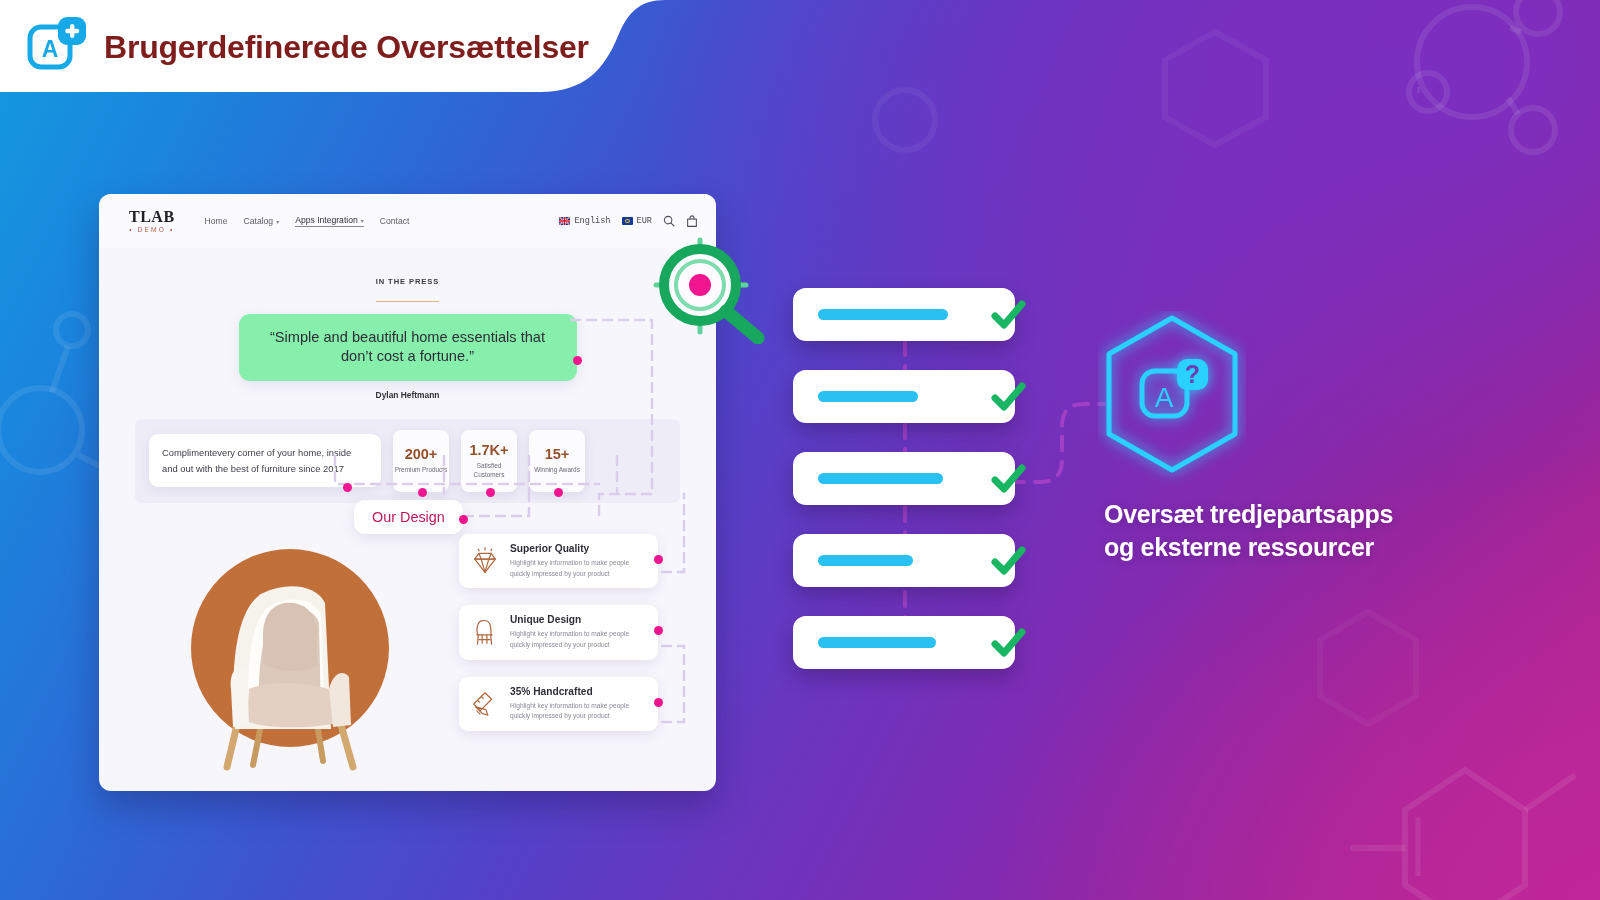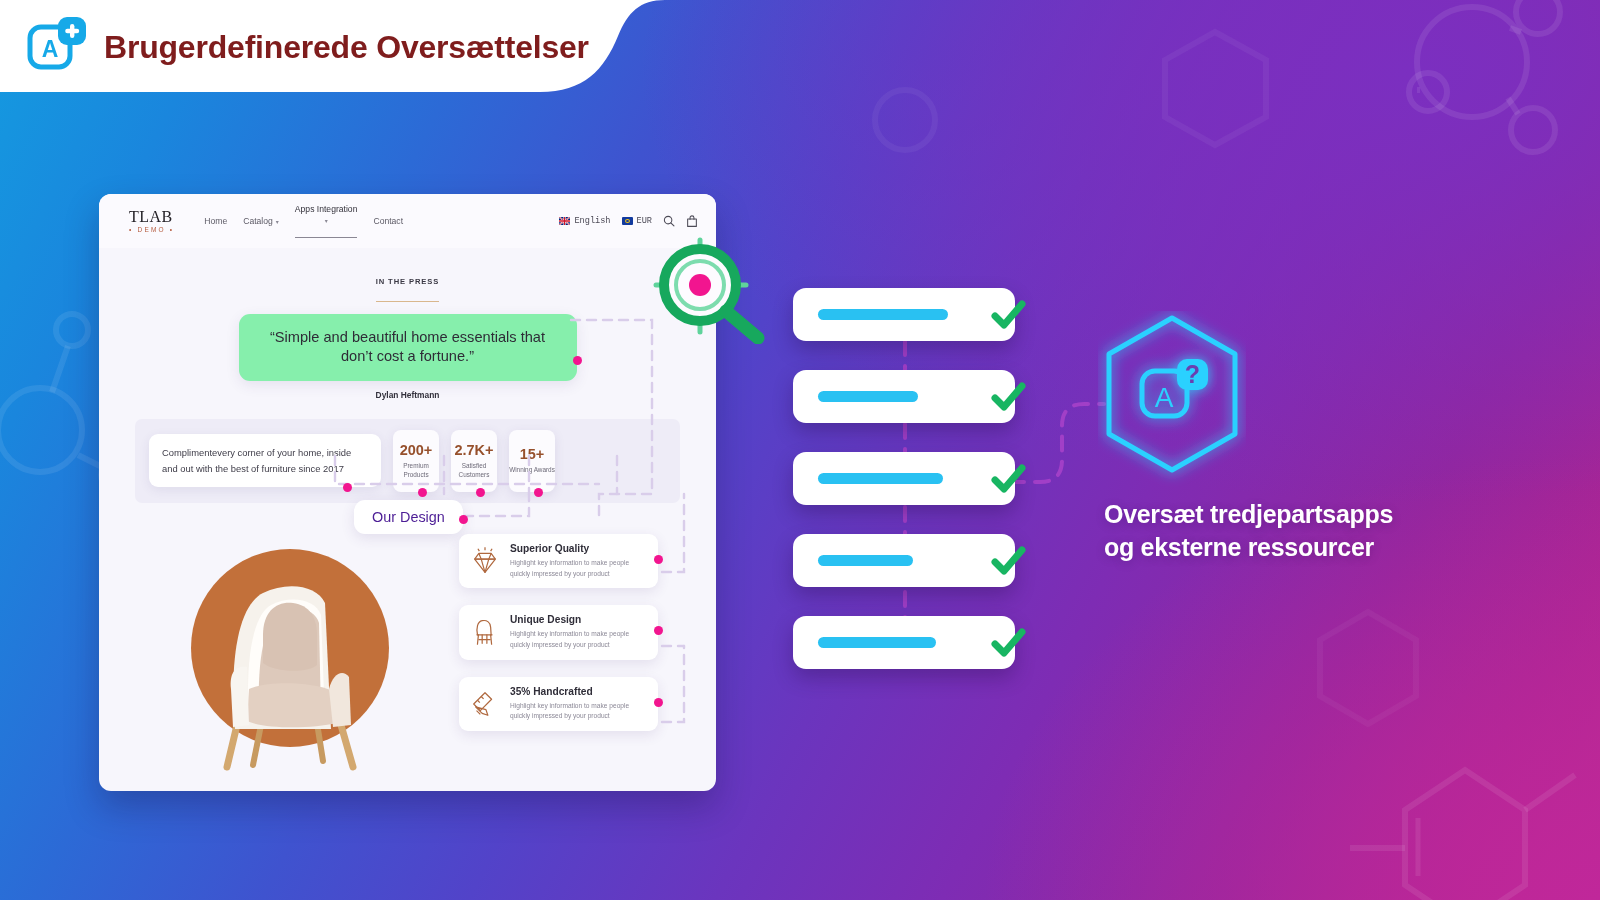--- a/index.html
+++ b/index.html
@@ -61,32 +61,32 @@
   }
   #mk-nav {
     height:54px; background:#fbfafe;
     display:flex; align-items:center;
     padding:0 18px 0 30px;
     position:relative; z-index:4;
   }
   .mk-logo { line-height:1; margin-right:30px; }
   .mk-logo-main {
     font-family:"Liberation Serif", serif;
-    font-size:16px; letter-spacing:0.5px; color:#232026; font-weight:400;
+    font-size:16px; letter-spacing:0.5px; color:#232026; font-weight:700;
   }
   .mk-logo-sub {
     font-size:6.5px; letter-spacing:2.2px; color:#b45a3c; margin-top:2px;
     text-align:center;
   }
   .mk-links { display:flex; align-items:center; gap:16px; }
   .mk-link {
     font-size:8.6px; color:#5d5b66; white-space:nowrap;
     display:flex; align-items:center; gap:3px;
   }
-  .mk-link.active { color:#33313a; border-bottom:1px solid #8a8794; padding-bottom:13px;flex-direction:column; }
+  .mk-link.active { color:#33313a; border-bottom:1px solid #8a8794; padding-bottom:1px; }
   .mk-caret { font-size:6px; color:#8b8995; }
   .mk-right {
     margin-left:auto; display:flex; align-items:center; gap:11px;
   }
   .mk-locale { display:flex; align-items:center; gap:4px; font-size:8.6px; color:#4b4955;font-family:Liberation Mono, monospace; }
   .flag-uk { width:11px; height:8px; border-radius:1px; flex:none; }
   .flag-eu { width:11px; height:8px; border-radius:1px; background:#123a9e; flex:none; position:relative; }
   .flag-eu::after{content:"";position:absolute;inset:2px 3px;border:0.8px solid #f0c419;border-radius:50%;}
 
   
@@ -110,33 +110,33 @@
     display:flex; align-items:center; gap:12px; padding:11px 14px;
     position:relative;
   }
   #stat-text {
     background:#fff; border-radius:9px; padding:11px 13px;
     font-size:9.4px; line-height:1.62; color:#3e3c48; width:232px;
     box-shadow:0 3px 11px rgba(70,50,120,.09);
     position:relative;
   }
   .stat-card {
-    background:#fcfbfe; border-radius:8px; width:46px; height:62px;
+    background:#fcfbfe; border-radius:8px; width:56px; height:62px;
     display:flex; flex-direction:column; align-items:center; justify-content:center;
     box-shadow:0 3px 11px rgba(70,50,120,.10);
     position:relative;
   }
   .stat-num { font-size:14.5px; font-weight:bold; color:#96502c; }
   .stat-lbl { font-size:6.4px; color:#6d6a78; text-align:center; line-height:1.42; margin-top:3px; }
 
   
   #our-design {
     position:absolute; left:255px; top:306px;
     background:#fff; border-radius:11px; padding:9px 18px;
-    font-size:14.4px; color:#4c1d95;
+    font-size:14.4px; color:#be185d;
     box-shadow:0 4px 14px rgba(70,50,120,.12);
   }
 
   
   #chair-wrap { position:absolute; left:92px; top:345px; width:200px; height:235px; }
   #chair-circle {
     position:absolute; left:0; top:10px; width:198px; height:198px;
     border-radius:50%; background:#c2703a;
   }
 
@@ -307,21 +307,21 @@
     <div id="stat-text">
       <span>Complimentevery corner of your home, inside and out with the best of furniture since 2017</span>
       <span class="pdot" style="right:29px;bottom:-5px"></span>
     </div>
     <div class="stat-card">
       <div class="stat-num">200+</div>
       <div class="stat-lbl">Premium Products</div>
       <span class="pdot" style="left:25px;bottom:-5px"></span>
     </div>
     <div class="stat-card">
-      <div class="stat-num">2.7K+</div>
+      <div class="stat-num">1.7K+</div>
       <div class="stat-lbl">Satisfied Customers</div>
       <span class="pdot" style="left:25px;bottom:-5px"></span>
     </div>
     <div class="stat-card">
       <div class="stat-num">15+</div>
       <div class="stat-lbl">Winning Awards</div>
       <span class="pdot" style="left:25px;bottom:-5px"></span>
     </div>
   </div>
 

